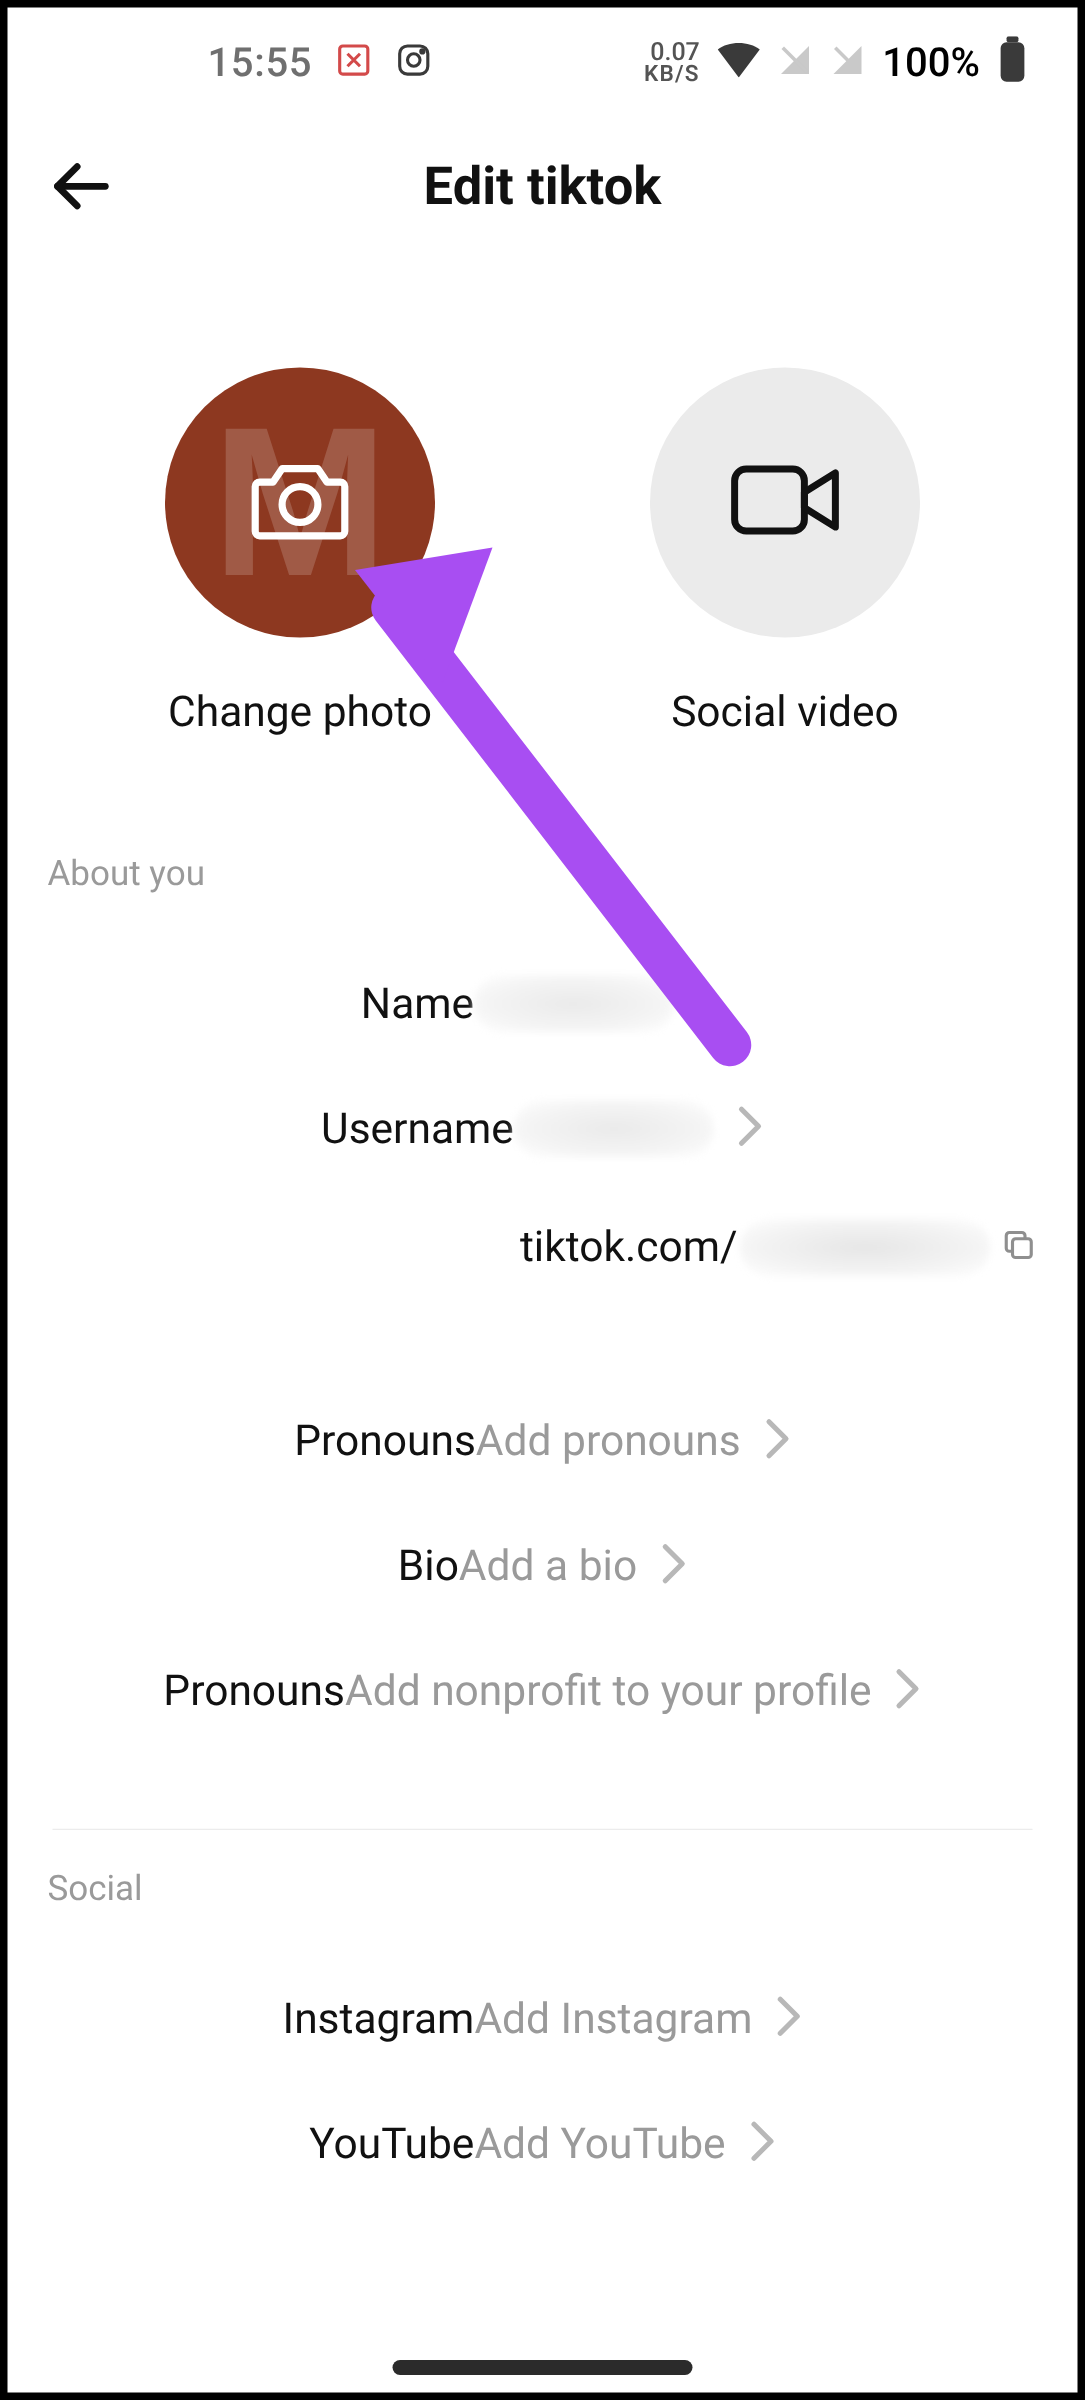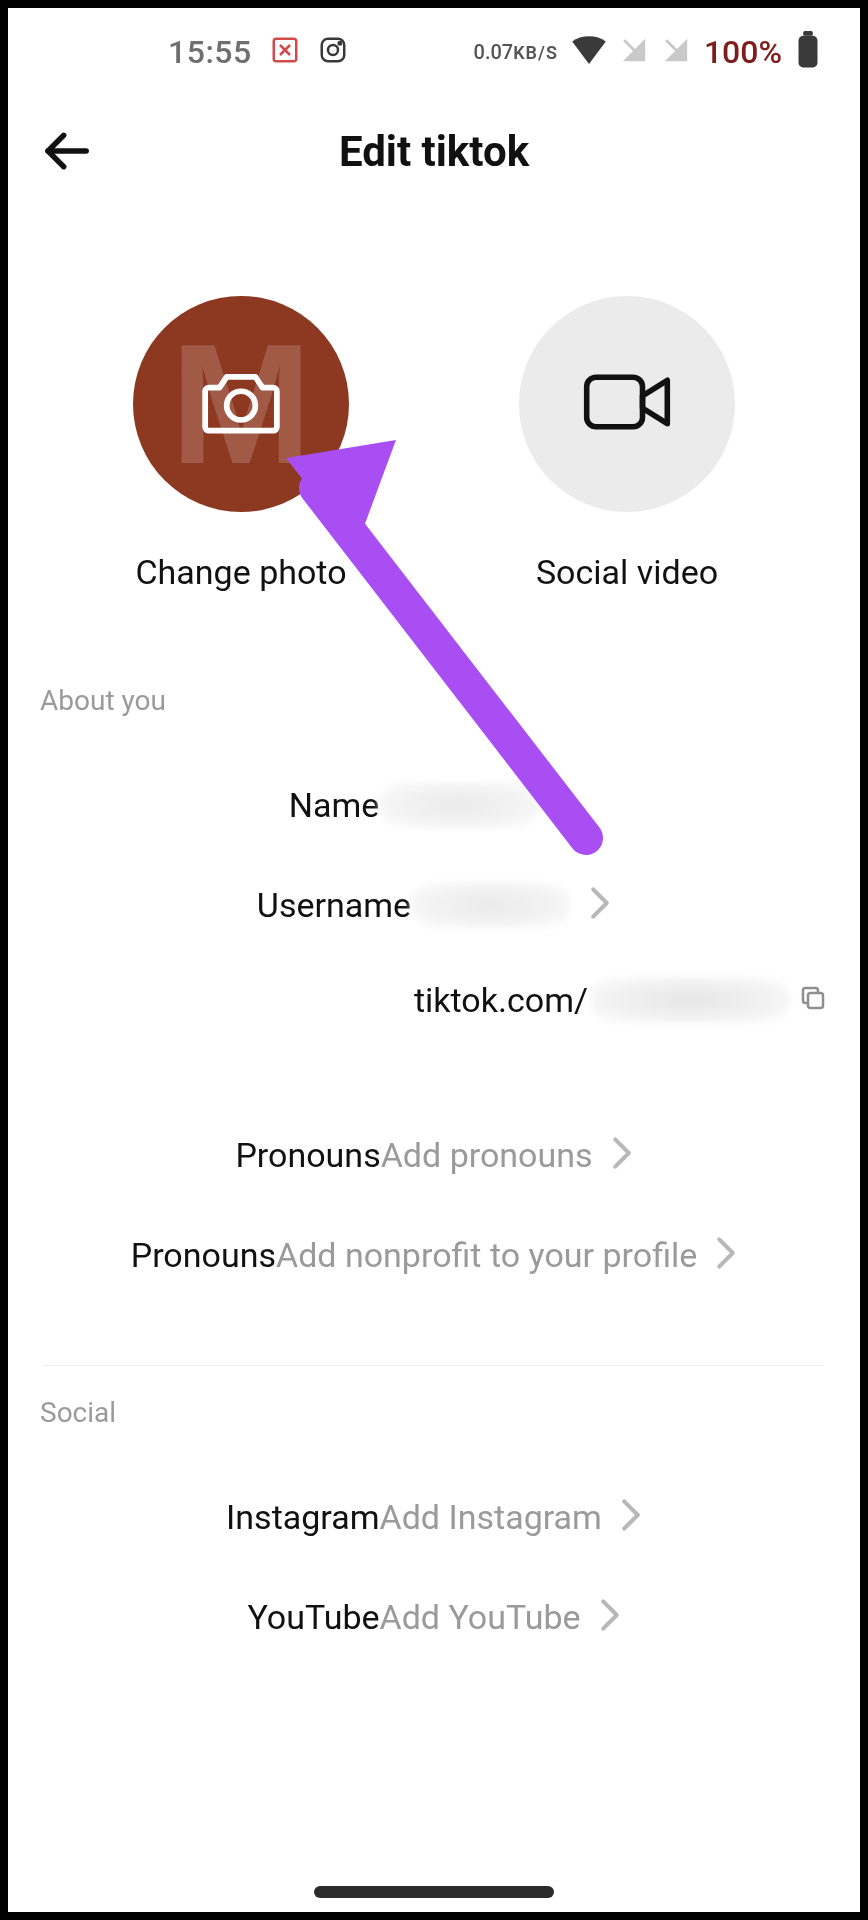--- a/index.html
+++ b/index.html
@@ -9,21 +9,21 @@
     background: #a84ef2;
     display: flex;
     justify-content: center;
     align-items: flex-start;
   }
   .device {
     width: 868px;
     height: 1920px;
     background: #ffffff;
     position: relative;
-    border: 8px solid #000000;
+    border: 6px solid #000000;
     overflow: hidden;
   }
   
   .status-bar {
     height: 88px;
     display: flex;
     align-items: center;
     justify-content: space-between;
     padding: 0 40px;
     color: #6f6f6f;
@@ -40,27 +40,27 @@
     color: #6f6f6f;
     letter-spacing: 0.5px;
   }
   .status-right {
     display: flex;
     align-items: center;
     gap: 14px;
   }
   .kbs {
     display: flex;
-    flex-direction: row;
+    flex-direction: column;
     align-items: flex-end;
     line-height: 1;
   }
   .kbs-top { font-size: 20px; font-weight: 500; color:#545454; }
   .kbs-bot { font-size: 18px; font-weight: 600; letter-spacing: 1px; color:#545454; }
-  .pct { font-size: 32px; font-weight: 500; color:#7f1d1d; }
+  .pct { font-size: 32px; font-weight: 500; color:#000000; }
   
   .app-header {
     display: flex;
     align-items: center;
     justify-content: center;
     position: relative;
     height: 110px;
   }
   .back-btn {
     position: absolute;
@@ -314,20 +314,31 @@
       <div class="row-right">
         <span class="row-value-placeholder">Add pronouns</span>
         <span>
           <svg width="22" height="34" viewBox="0 0 12 20" fill="none" stroke="#b8b8b8" stroke-width="2.4" stroke-linecap="round" stroke-linejoin="round">
               <polyline points="2 2 10 10 2 18"></polyline>
             </svg>
         </span>
       </div>
     </div>
 
+    <div class="row">
+      <div class="row-label">Bio</div>
+      <div class="row-right">
+        <span class="row-value-placeholder">Add a bio</span>
+        <span>
+          <svg width="22" height="34" viewBox="0 0 12 20" fill="none" stroke="#b8b8b8" stroke-width="2.4" stroke-linecap="round" stroke-linejoin="round">
+              <polyline points="2 2 10 10 2 18"></polyline>
+            </svg>
+        </span>
+      </div>
+    </div>
 
     <div class="row">
       <div class="row-label">Pronouns</div>
       <div class="row-right">
         <span class="row-value-placeholder">Add nonprofit to your profile</span>
         <span>
           <svg width="22" height="34" viewBox="0 0 12 20" fill="none" stroke="#b8b8b8" stroke-width="2.4" stroke-linecap="round" stroke-linejoin="round">
               <polyline points="2 2 10 10 2 18"></polyline>
             </svg>
         </span>

